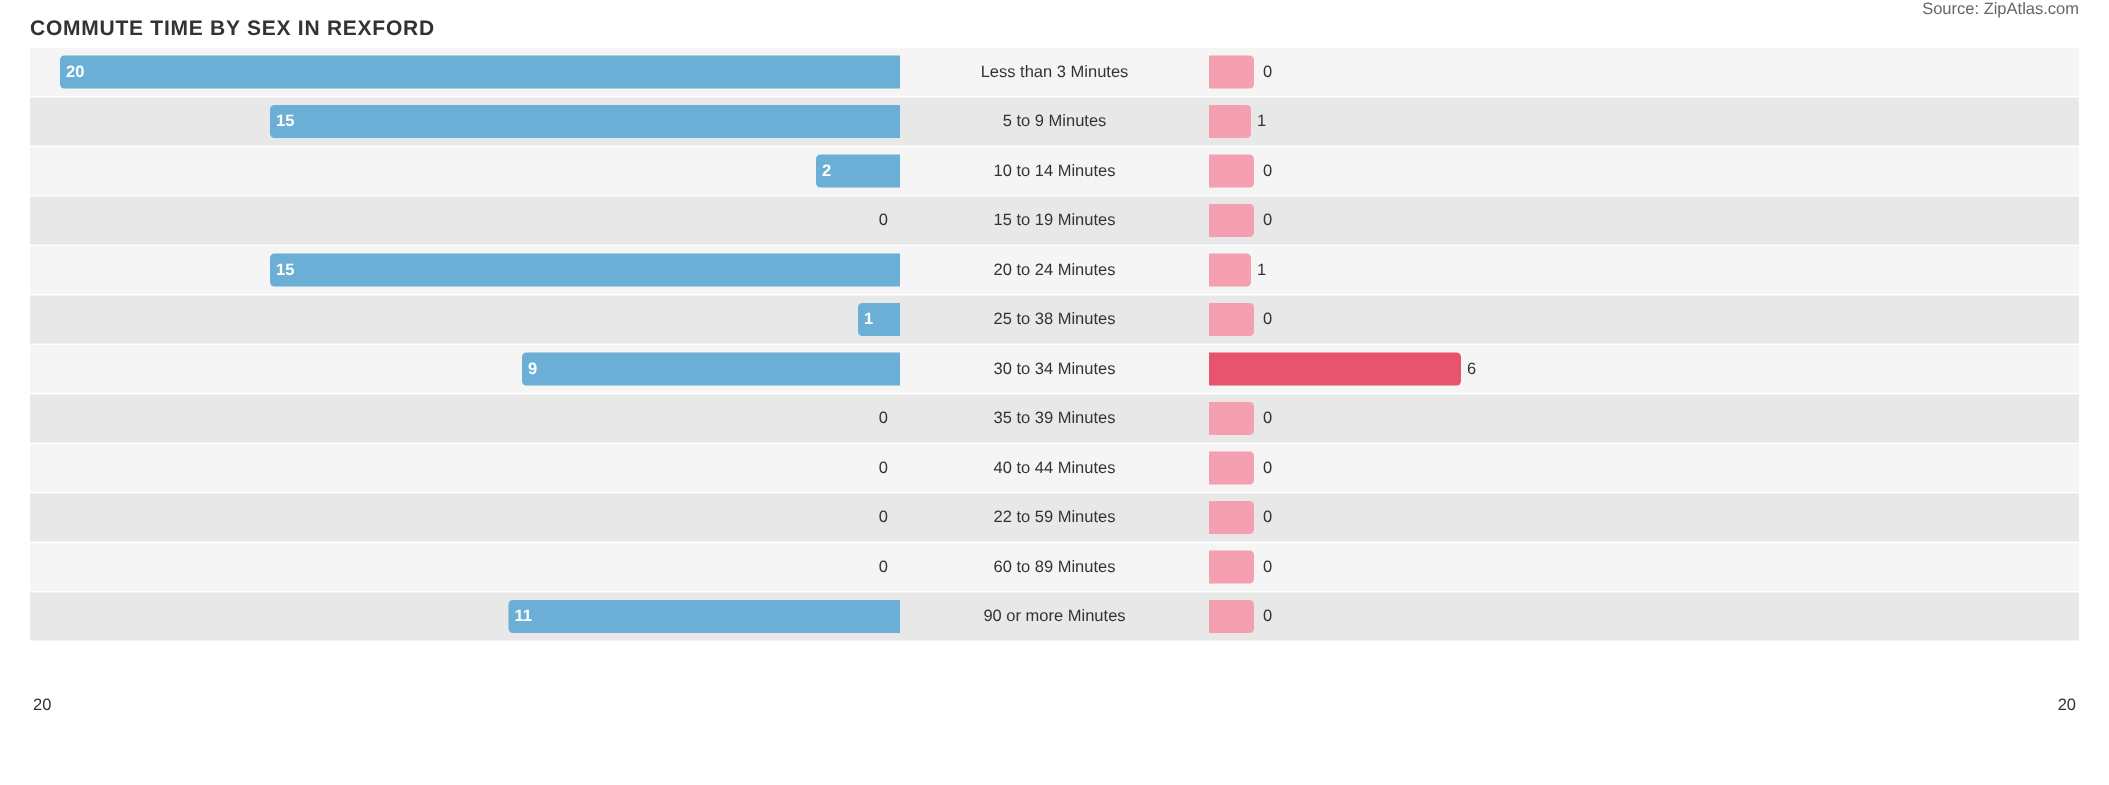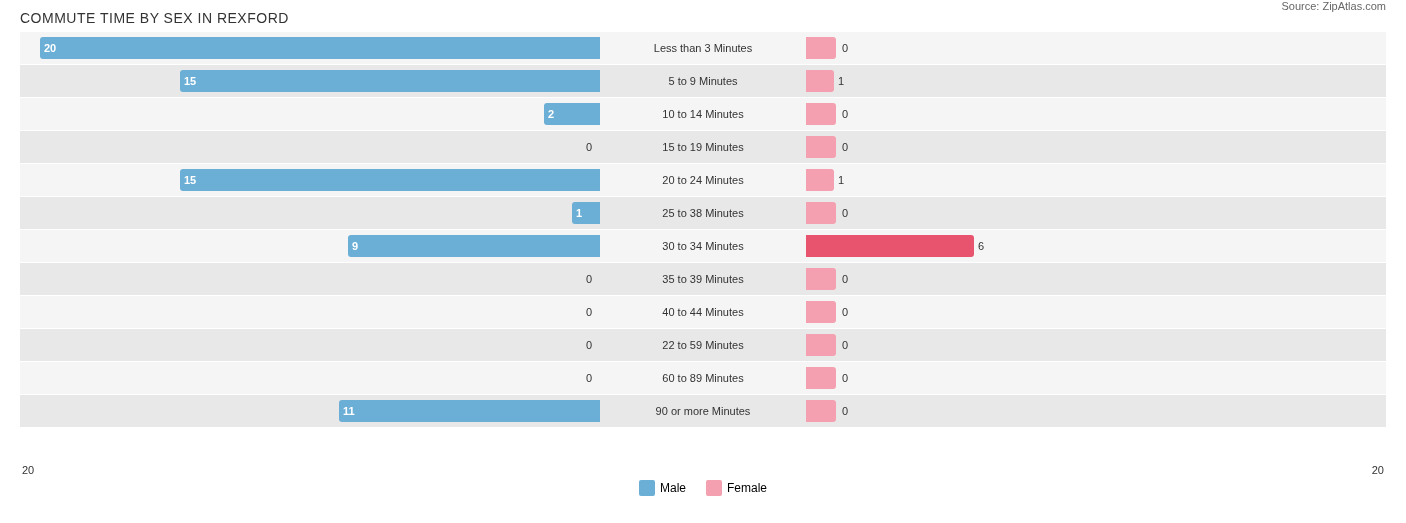--- a/index.html
+++ b/index.html
@@ -13,21 +13,21 @@
     }
     .chart-container {
       width: 1406px;
       height: 523px;
       background: #fff;
       padding: 10px 20px 40px 20px;
       position: relative;
     }
     .chart-title {
       font-size: 14px;
-      font-weight: normal;
+      font-weight: bold;
       color: #333;
       text-transform: uppercase;
       letter-spacing: 0.5px;
       margin-bottom: 6px;
     }
     .source-text {
       position: absolute;
       top: 0;
       right: 20px;
       font-size: 11px;
@@ -272,23 +272,13 @@
           <span style="font-size: 11px; color: rgb(51, 51, 51); position: absolute; left: 36px;">0</span>
         </div>
       </div>
     </div>
 
   <div class="axis-labels">
     <span>20</span>
     <span>20</span>
   </div>
 
-  <div class="legend">
-    <div class="legend-item">
-      <div class="legend-box" style="background:#6baed6;"></div>
-      <span>Male</span>
-    </div>
-    <div class="legend-item">
-      <div class="legend-box" style="background:#f4a0b0;"></div>
-      <span>Female</span>
-    </div>
-  </div>
 </div>
 
 </body></html>

